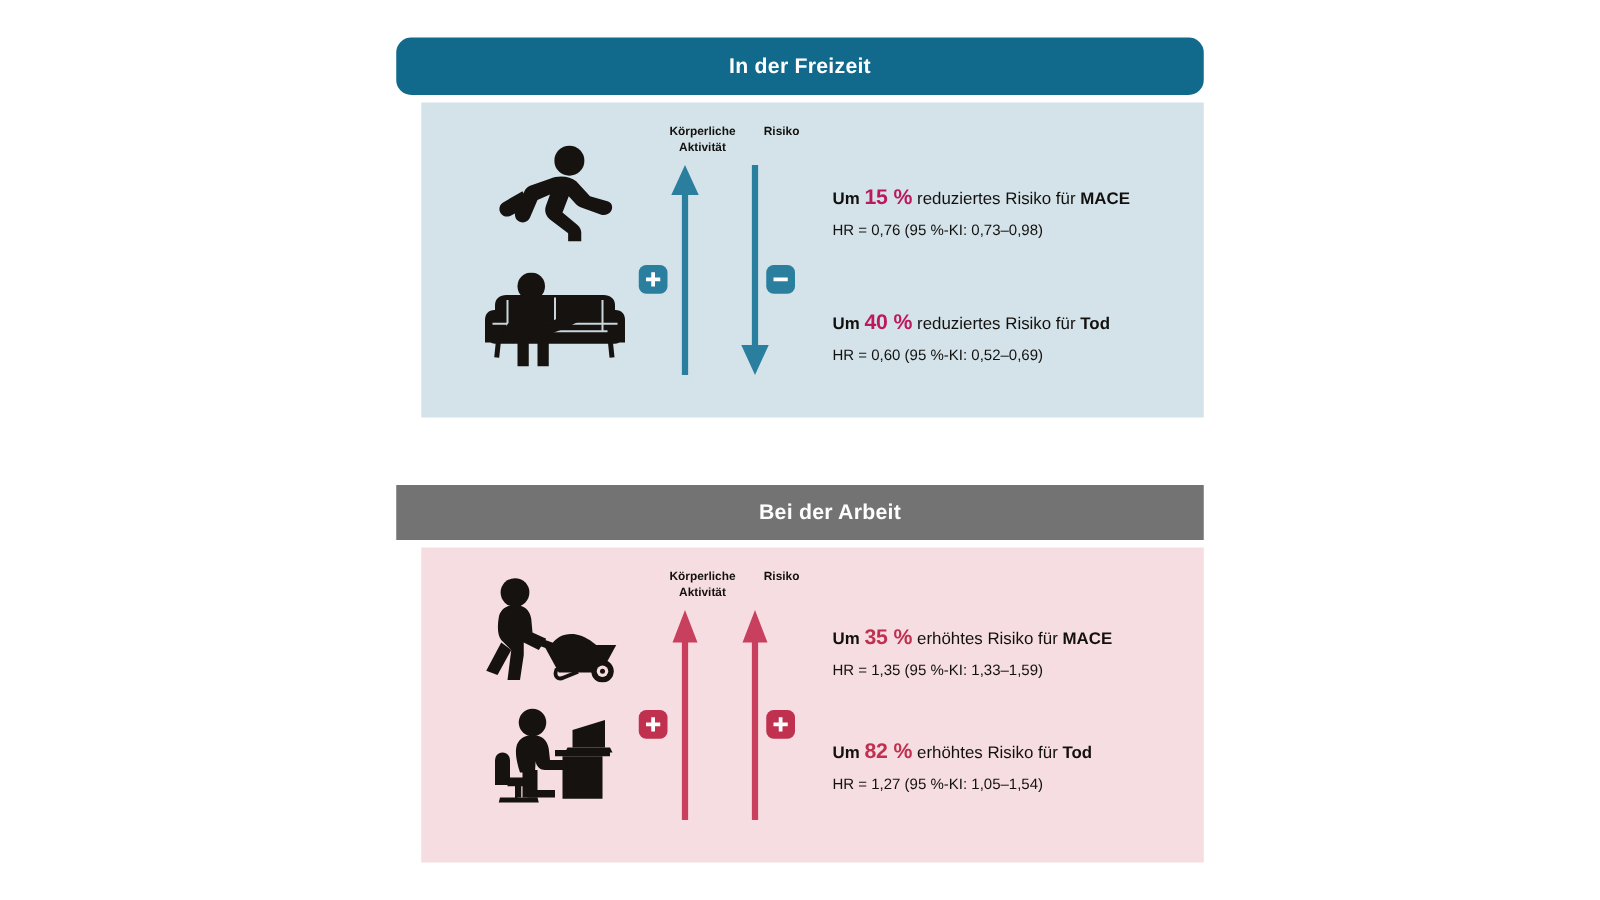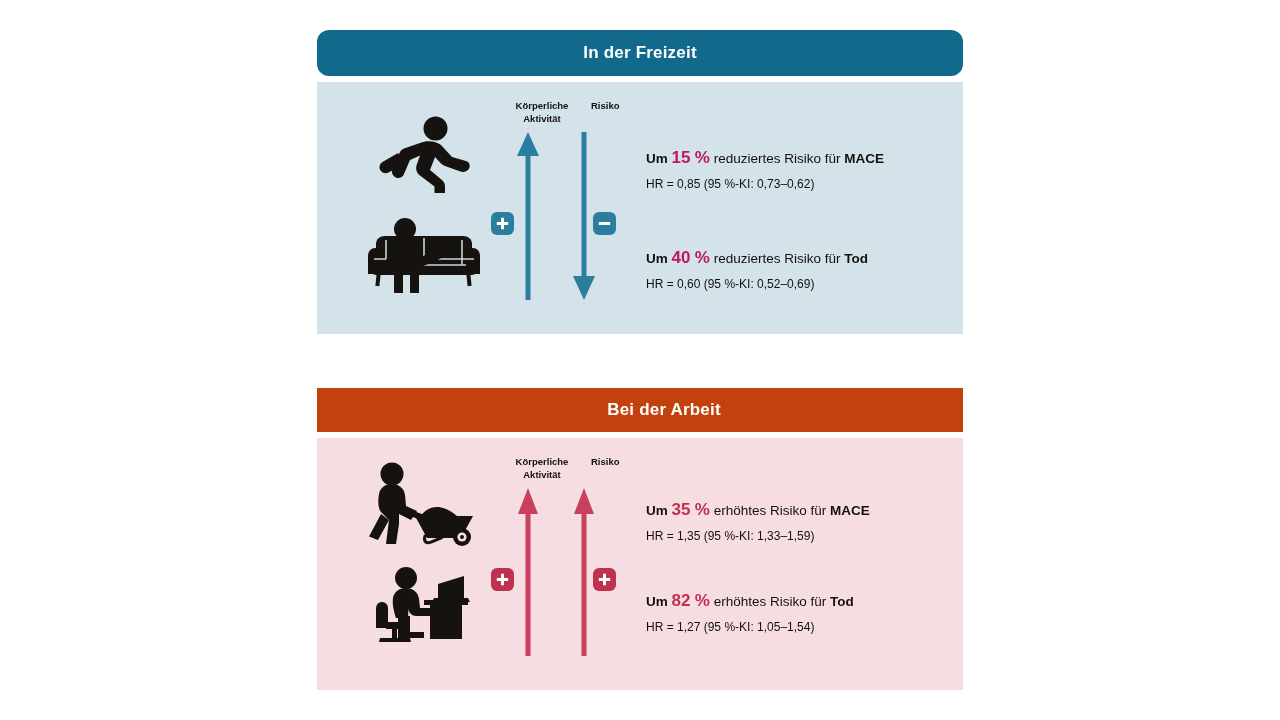--- a/index.html
+++ b/index.html
@@ -16,23 +16,23 @@
   #panel-work    { top: 388px; }
 
   .panel-header {
     height: 45px;
     display: flex; align-items: center; justify-content: center;
     color: #ffffff;
     font-size: 17px; font-weight: bold;
     letter-spacing: 0.2px;
   }
   #panel-leisure .panel-header { background: #116a8c; height: 46px; border-radius: 12px; }
-  #panel-work    .panel-header { background: #c2410c; height: 44px; padding-left: 48px; }
-
-  .panel-body { position: relative; height: 252px; margin-top: 6px; }
+  #panel-work    .panel-header { background: #737373; height: 44px; padding-left: 48px; }
+
+  .panel-body { position: relative; height: 252px; margin-top: 6px; margin-left: 20px; }
   #panel-leisure .panel-body { background: #d4e3ea; }
   #panel-work    .panel-body { background: #f6dde2; height: 252px; }
 
   
   .pictos { position: absolute; left: 22px; top: 0; width: 170px; height: 100%; }
   .picto { position: absolute; left: 0; width: 170px; text-align: center; }
   .picto svg { display: block; margin: 0 auto; }
   .picto-top    { top: 34px; }
   .picto-bottom { top: 136px; }
   #panel-work .picto-top    { top: 24px; }
@@ -166,21 +166,21 @@
       </div>
 
       <div class="results">
         <div class="result-block result-1">
           <div class="result-headline">
             <span>Um</span>
             <span class="pct">15 %</span>
             <span class="mid">reduziertes Risiko für</span>
             <span>MACE</span>
           </div>
-          <div class="result-hr">HR = 0,85 (95 %-KI: 0,73–0,62)</div>
+          <div class="result-hr">HR = 0,76 (95 %-KI: 0,73–0,98)</div>
         </div>
         <div class="result-block result-2">
           <div class="result-headline">
             <span>Um</span>
             <span class="pct">40 %</span>
             <span class="mid">reduziertes Risiko für</span>
             <span>Tod</span>
           </div>
           <div class="result-hr">HR = 0,60 (95 %-KI: 0,52–0,69)</div>
         </div>

